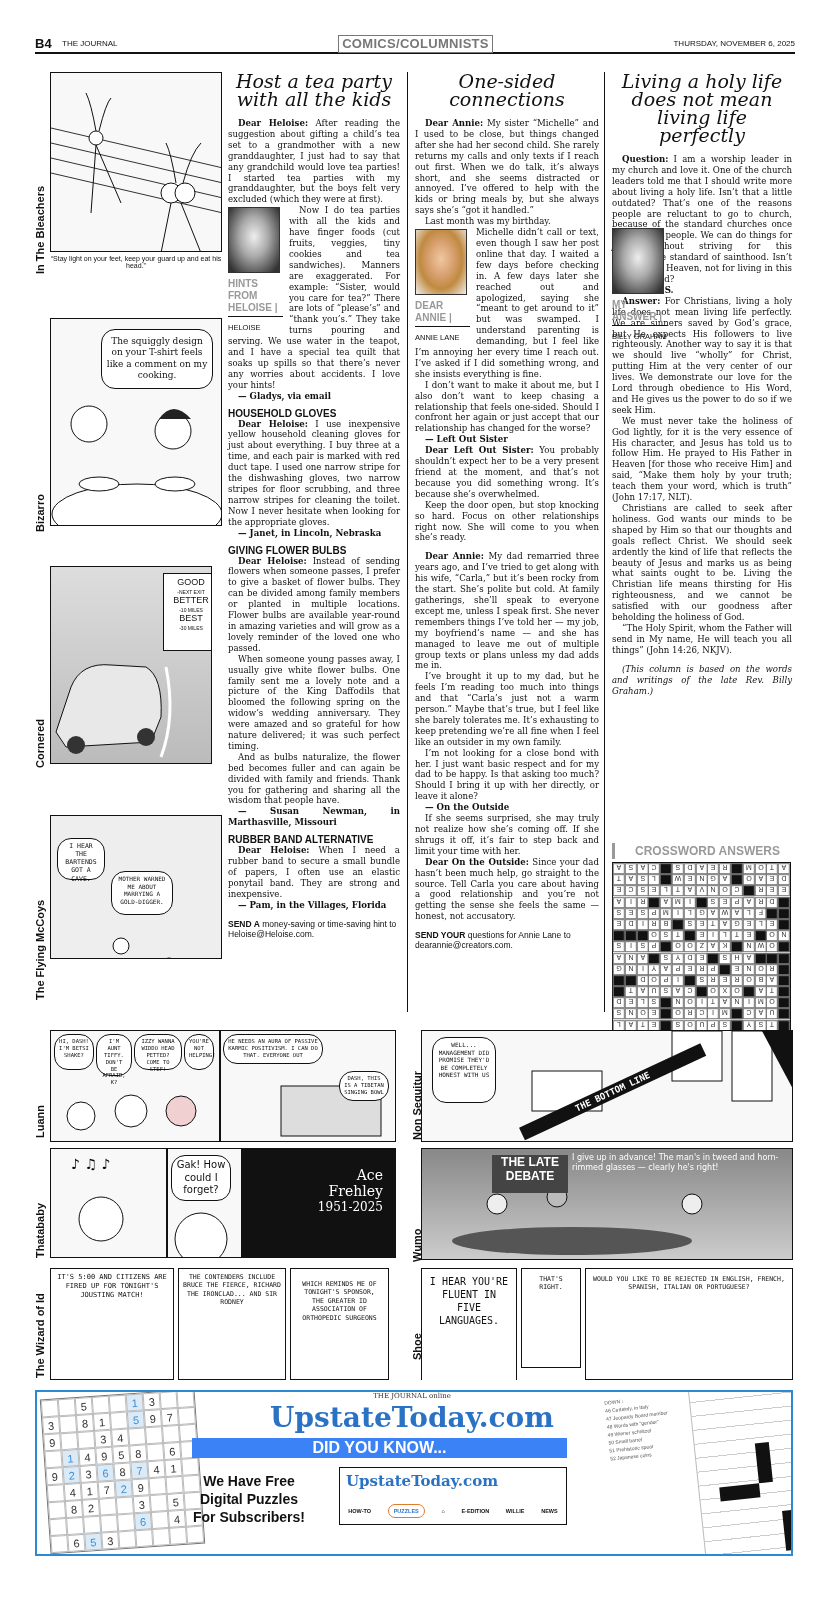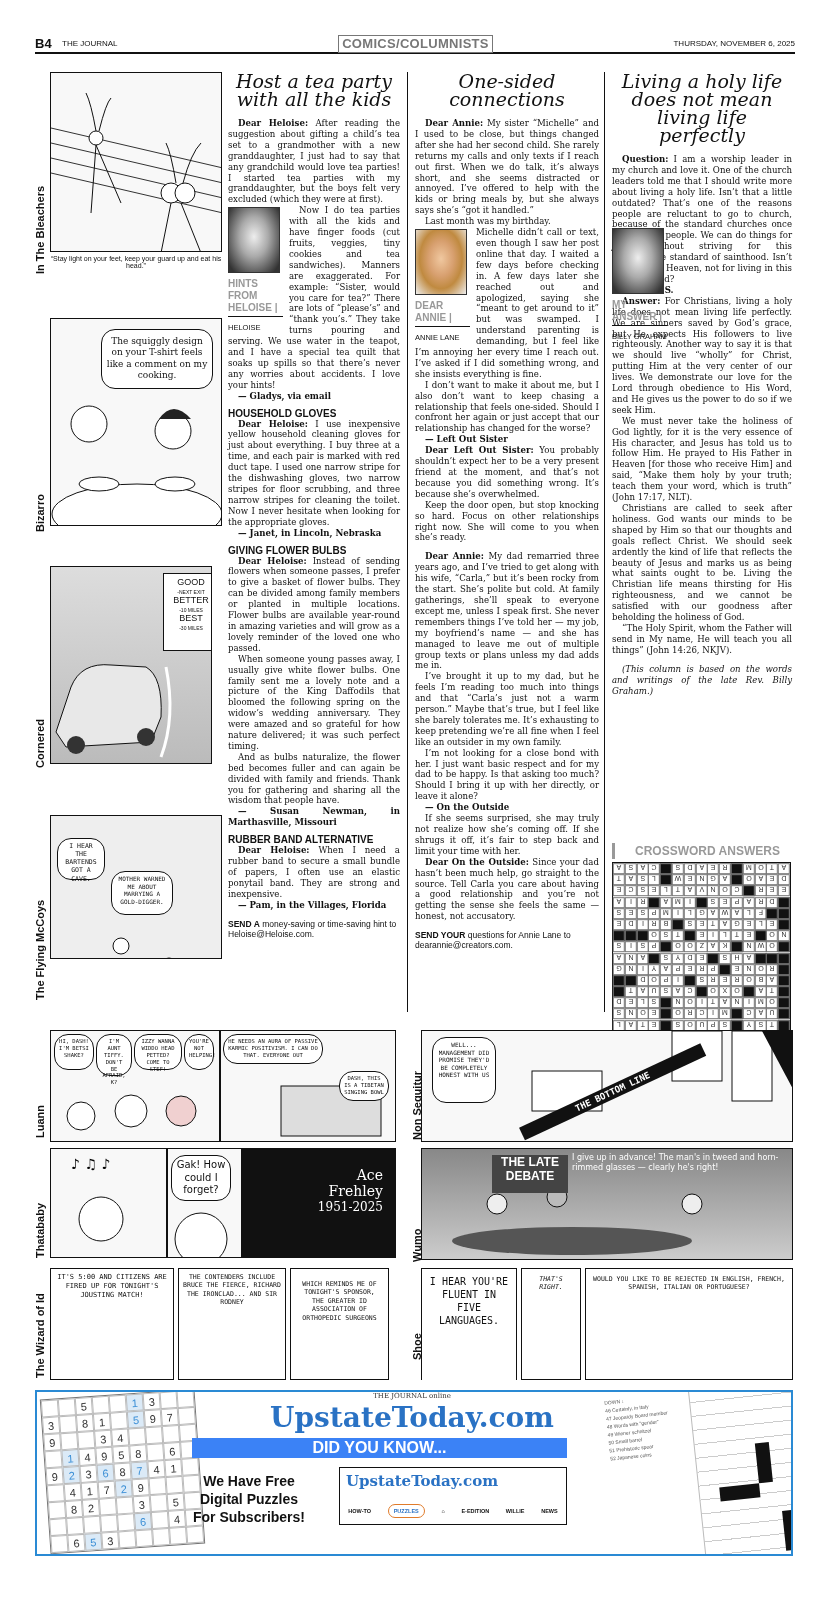--- a/index.html
+++ b/index.html
@@ -489,21 +489,21 @@
 <div class="vlabel" style="left:34px; top:1378px;">The Wizard of Id</div>
 <div class="panel" style="left:50px; top:1268px; width:346px; height:112px; background:#fff; border:none;">
   <div class="sign" style="left:0; top:0; width:124px; height:112px; border:1.5px solid #111; text-align:center; font-size:7px; font-family:'DejaVu Sans Mono',monospace; padding:4px;">IT'S 5:00 AND CITIZENS ARE FIRED UP FOR TONIGHT'S JOUSTING MATCH!</div>
   <div class="sign" style="left:128px; top:0; width:108px; height:112px; border:1.5px solid #111; font-size:6.5px; font-family:'DejaVu Sans Mono',monospace; padding:4px;">THE CONTENDERS INCLUDE BRUCE THE FIERCE, RICHARD THE IRONCLAD... AND SIR RODNEY</div>
   <div class="sign" style="left:240px; top:0; width:99px; height:112px; border:1.5px solid #111; font-size:6.5px; font-family:'DejaVu Sans Mono',monospace; padding:11px;">WHICH REMINDS ME OF TONIGHT'S SPONSOR, THE GREATER ID ASSOCIATION OF ORTHOPEDIC SURGEONS</div>
 </div>
 
 <div class="vlabel" style="left:411px; top:1360px;">Shoe</div>
 <div class="panel" style="left:421px; top:1268px; width:372px; height:112px; background:#fff; border:none;">
   <div class="sign" style="left:0; top:0; width:96px; height:140px; border:1.5px solid #111; font-size:10px; font-family:'DejaVu Sans Mono',monospace; padding:6px;">I HEAR YOU'RE FLUENT IN FIVE LANGUAGES.</div>
-  <div class="sign" style="left:100px; top:0; width:60px; height:112px; border:1.5px solid #111; font-size:6.5px; font-family:'DejaVu Sans Mono',monospace; padding:6px;font-style:italic;">THAT'S RIGHT.</div>
+  <div class="sign" style="left:100px; top:0; width:60px; height:100px; border:1.5px solid #111; font-size:6.5px; font-family:'DejaVu Sans Mono',monospace; padding:6px;">THAT'S RIGHT.</div>
   <div class="sign" style="left:164px; top:0; width:208px; height:112px; border:1.5px solid #111; font-size:6.5px; font-family:'DejaVu Sans Mono',monospace; padding:6px;">WOULD YOU LIKE TO BE REJECTED IN ENGLISH, FRENCH, SPANISH, ITALIAN OR PORTUGUESE?</div>
 </div>
 
 <div class="ad">
   <div class="sudoku" id="sudoku">
       <span></span>
       <span></span>
       <span>5</span>
       <span></span>
       <span></span>

